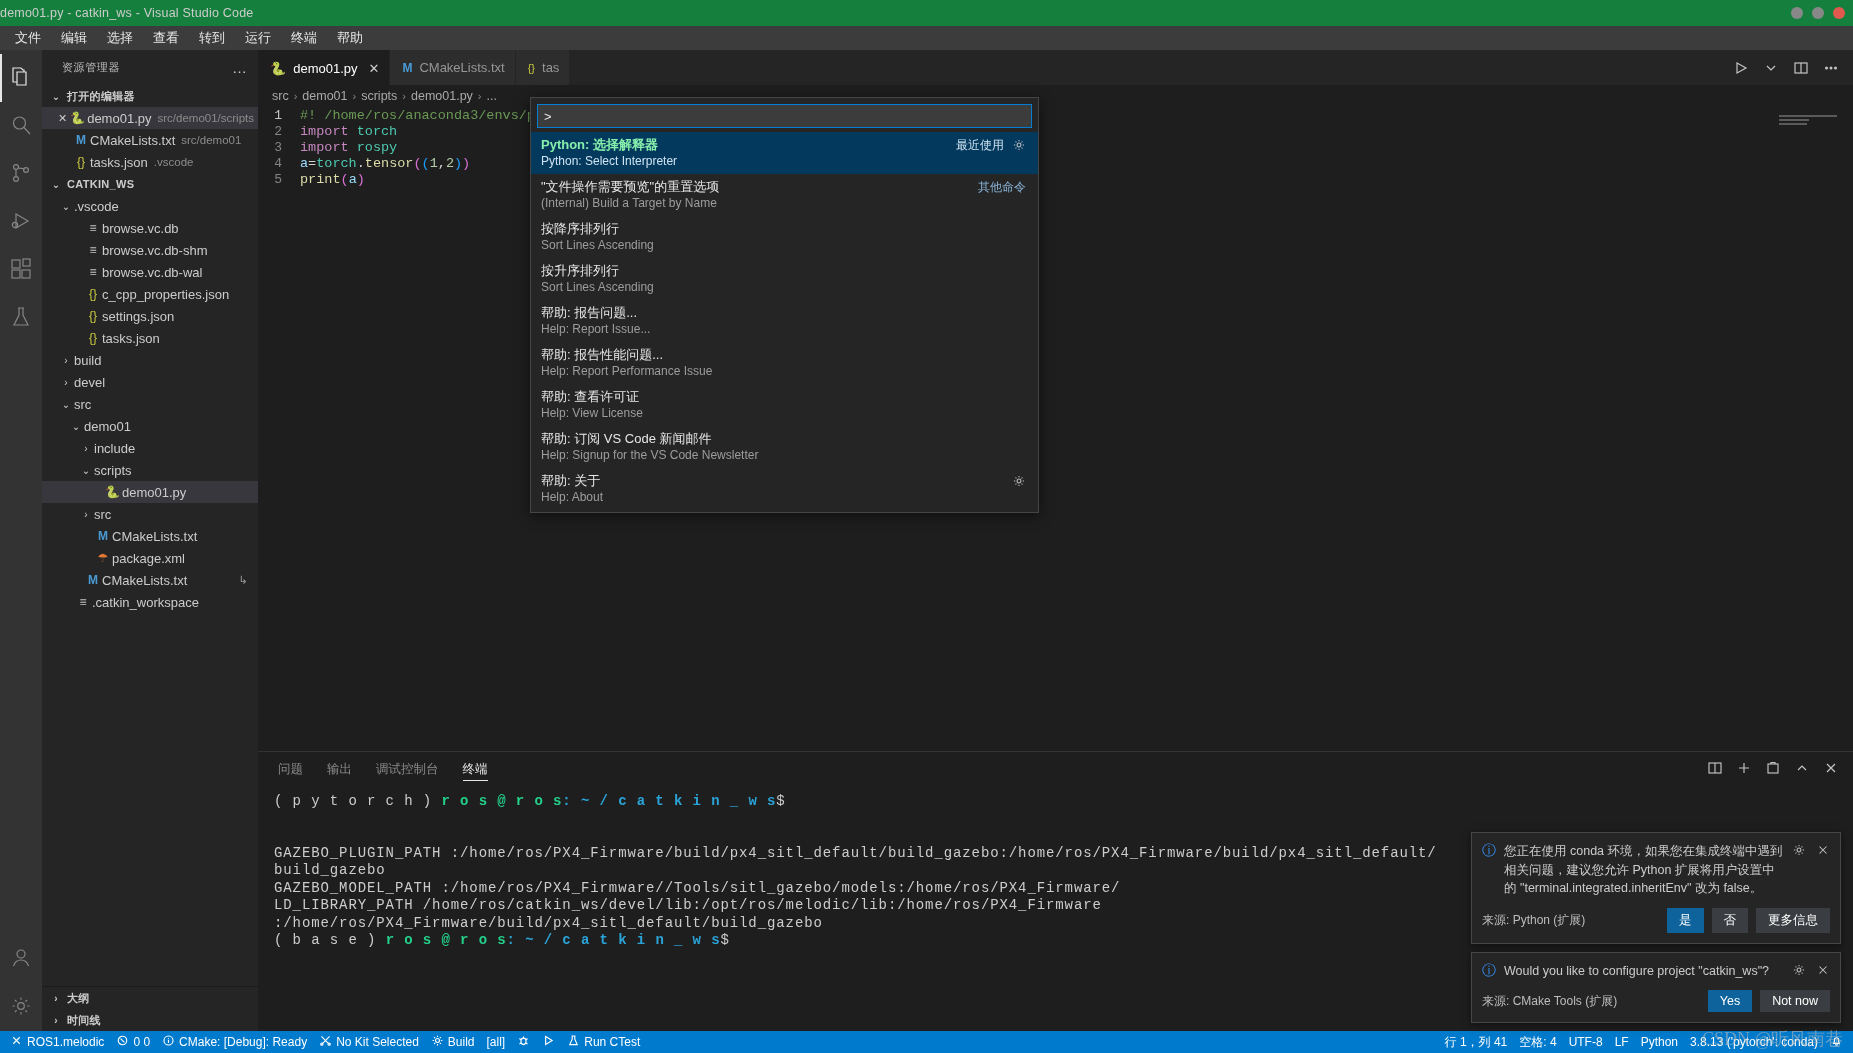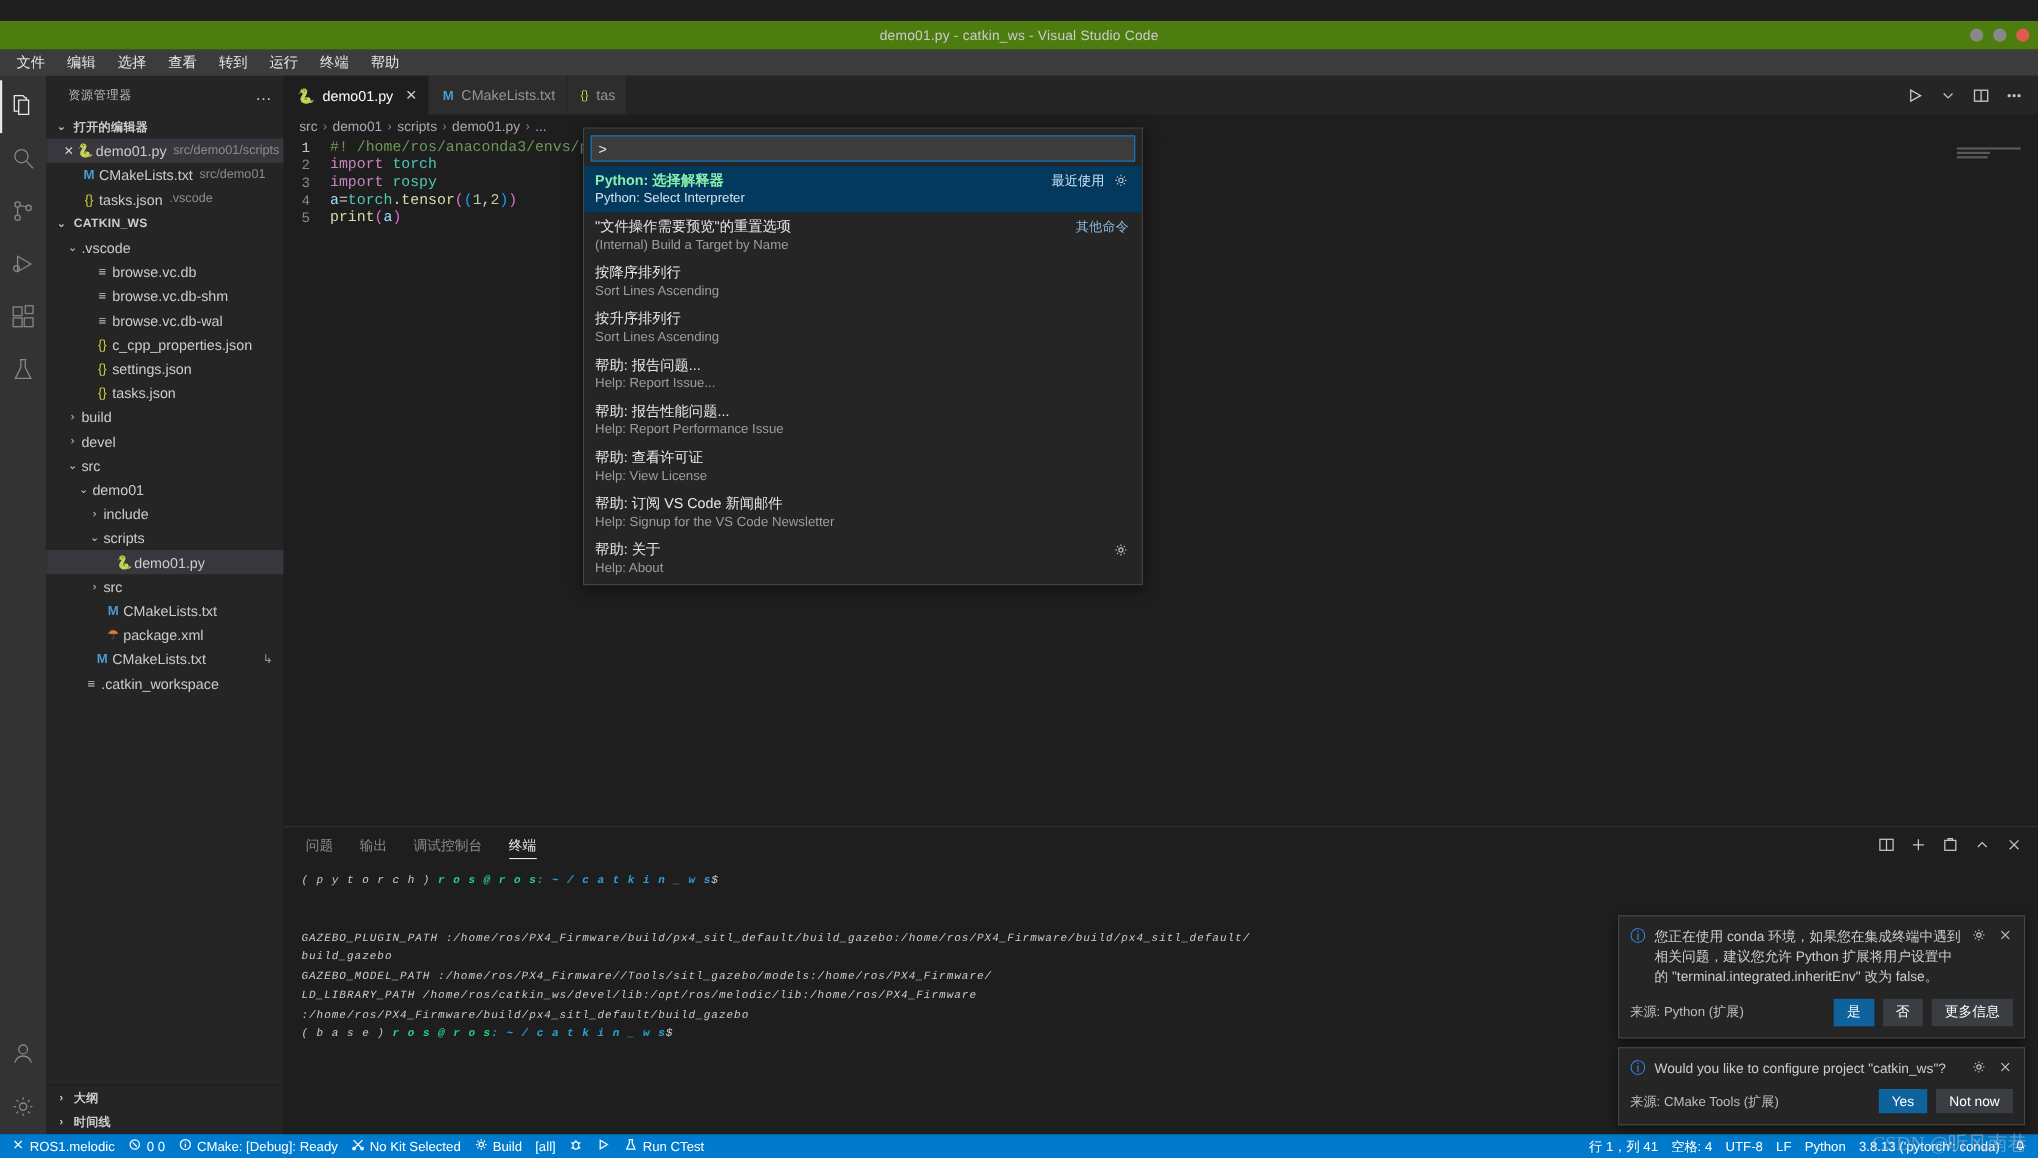--- a/index.html
+++ b/index.html
@@ -7,23 +7,23 @@
   body {
     font-family: "Liberation Sans", "DejaVu Sans", sans-serif;
     font-size: 13px;
     color: #ccc;
     -webkit-font-smoothing: antialiased;
   }
   .app { position:relative; width:1853px; height:1053px; display:flex; flex-direction:column; }
 
   
   .titlebar {
-    height:26px; background:#4d7c0f; color:#cccccc;
-    display:flex; align-items:center; justify-content:center;
-    position:relative; flex:0 0 26px; font-size:12.5px;margin-top:19px;
+    height:26px; background:#15803d; color:#cccccc;
+    display:flex; align-items:center; justify-content:flex-start;
+    position:relative; flex:0 0 26px; font-size:12.5px;
   }
   .titlebar .title { letter-spacing:.2px; }
   .winbtns { position:absolute; right:8px; top:0; height:26px; display:flex; align-items:center; gap:9px; }
   .wb { width:12px; height:12px; border-radius:50%; display:block; }
   .wb.min { background:#888; }
   .wb.max { background:#888; }
   .wb.close { background:#e05a4f; }
 
   
   .menubar {
@@ -126,22 +126,22 @@
   
   .panel { flex:0 0 auto; height:280px; background:#1e1e1e; border-top:1px solid #333; display:flex; flex-direction:column; }
   .panel-tabs { height:35px; display:flex; align-items:center; padding-left:20px; gap:24px; flex:0 0 35px;}
   .ptab { font-size:12.5px; color:#8a8a8a; position:relative; height:35px; display:flex; align-items:center;}
   .ptab.active { color:#e7e7e7; }
   .ptab.active::after { content:""; position:absolute; left:0; right:0; bottom:6px; height:1px; background:#e7e7e7; }
   .panel-actions { margin-left:auto; display:flex; align-items:center; gap:13px; padding-right:14px; color:#c5c5c5; }
   .panel-actions svg { width:16px; height:16px; stroke:currentColor; fill:none; stroke-width:1.15; }
   .term {
     flex:1 1 auto; padding:6px 0 0 16px; overflow:hidden;
-    font-family:"Liberation Mono","DejaVu Sans Mono",monospace; font-size:10px; line-height:17.5px;
-    color:#cccccc; letter-spacing:.9px;font-style:italic;
+    font-family:"Liberation Mono","DejaVu Sans Mono",monospace; font-size:14px; line-height:17.5px;
+    color:#cccccc; letter-spacing:.9px;
   }
   .term .pr-env { color:#cccccc; }
   .term .pr-user { color:#23d18b; font-weight:bold; }
   .term .pr-path { color:#2aa3d8; font-weight:bold; }
   .term .restore { background:#dcdcdc; color:#1a1a1a; display:inline-block; padding:1px 10px; }
   .term .blank { height:17px; }
 
   
   .notifs { position:absolute; right:12px; bottom:8px; width:370px; display:flex; flex-direction:column; gap:8px; z-index:40; }
   .notif { background:#252526; border:1px solid #474747; box-shadow:0 2px 8px rgba(0,0,0,.5); }

